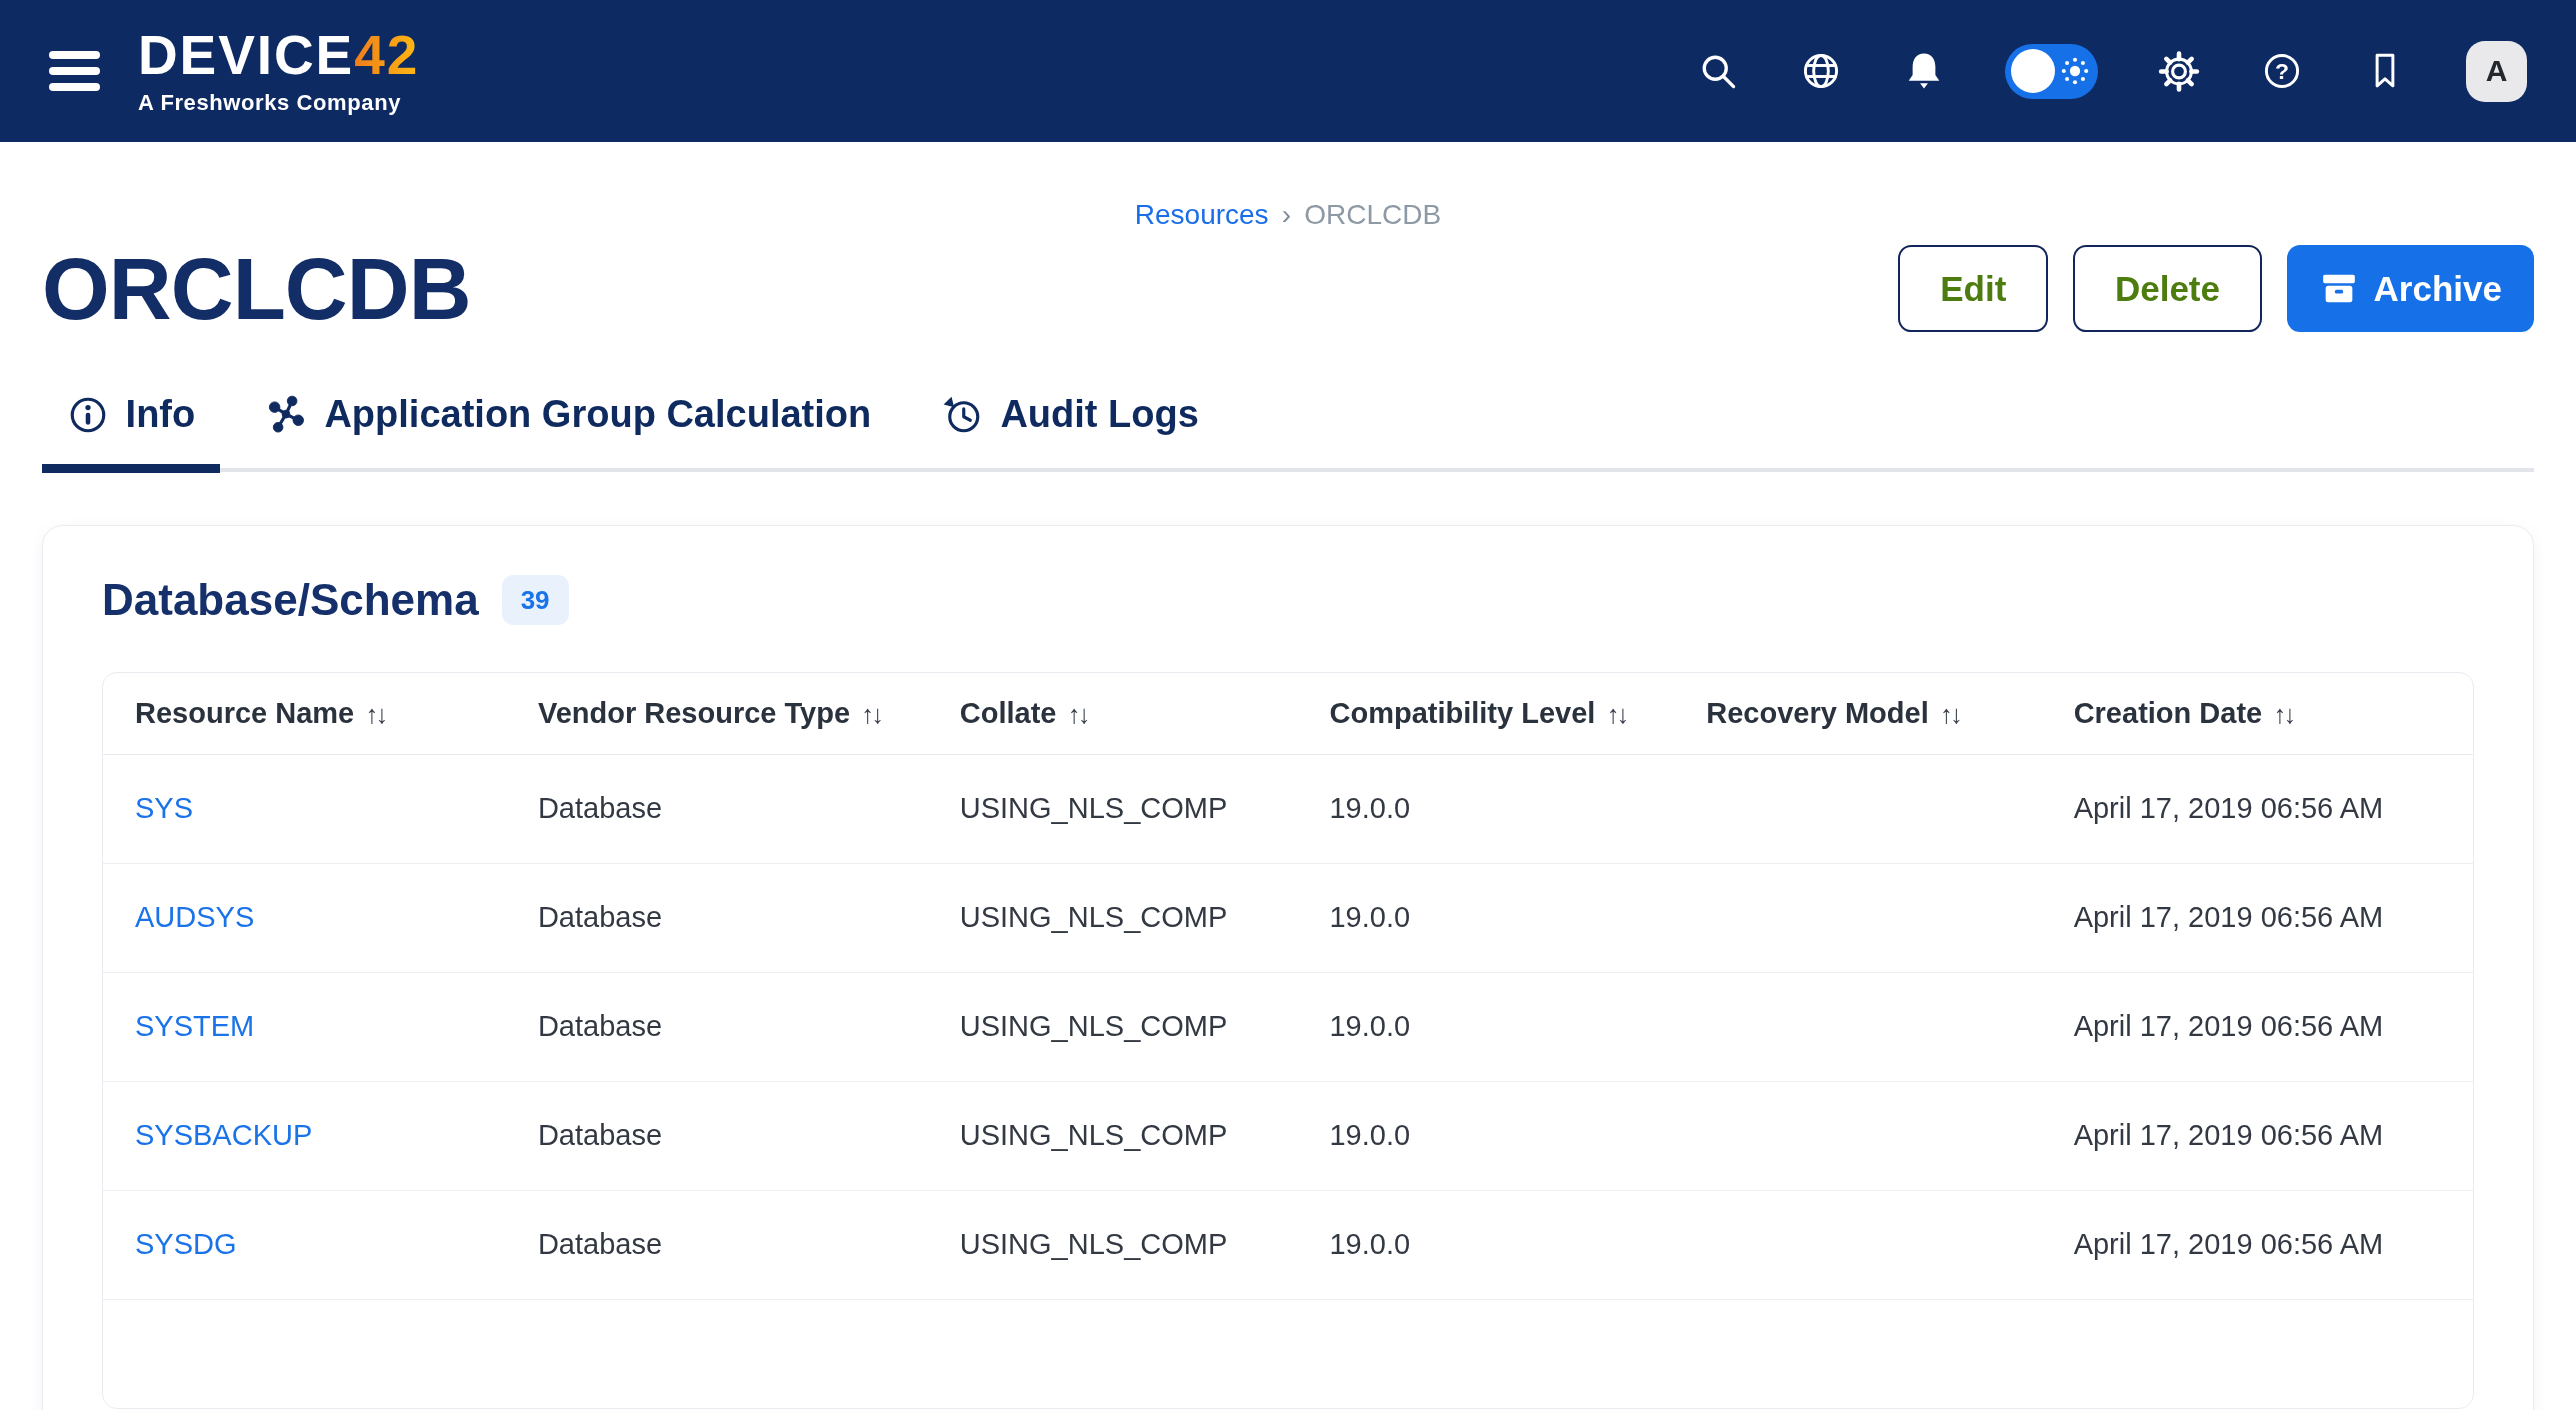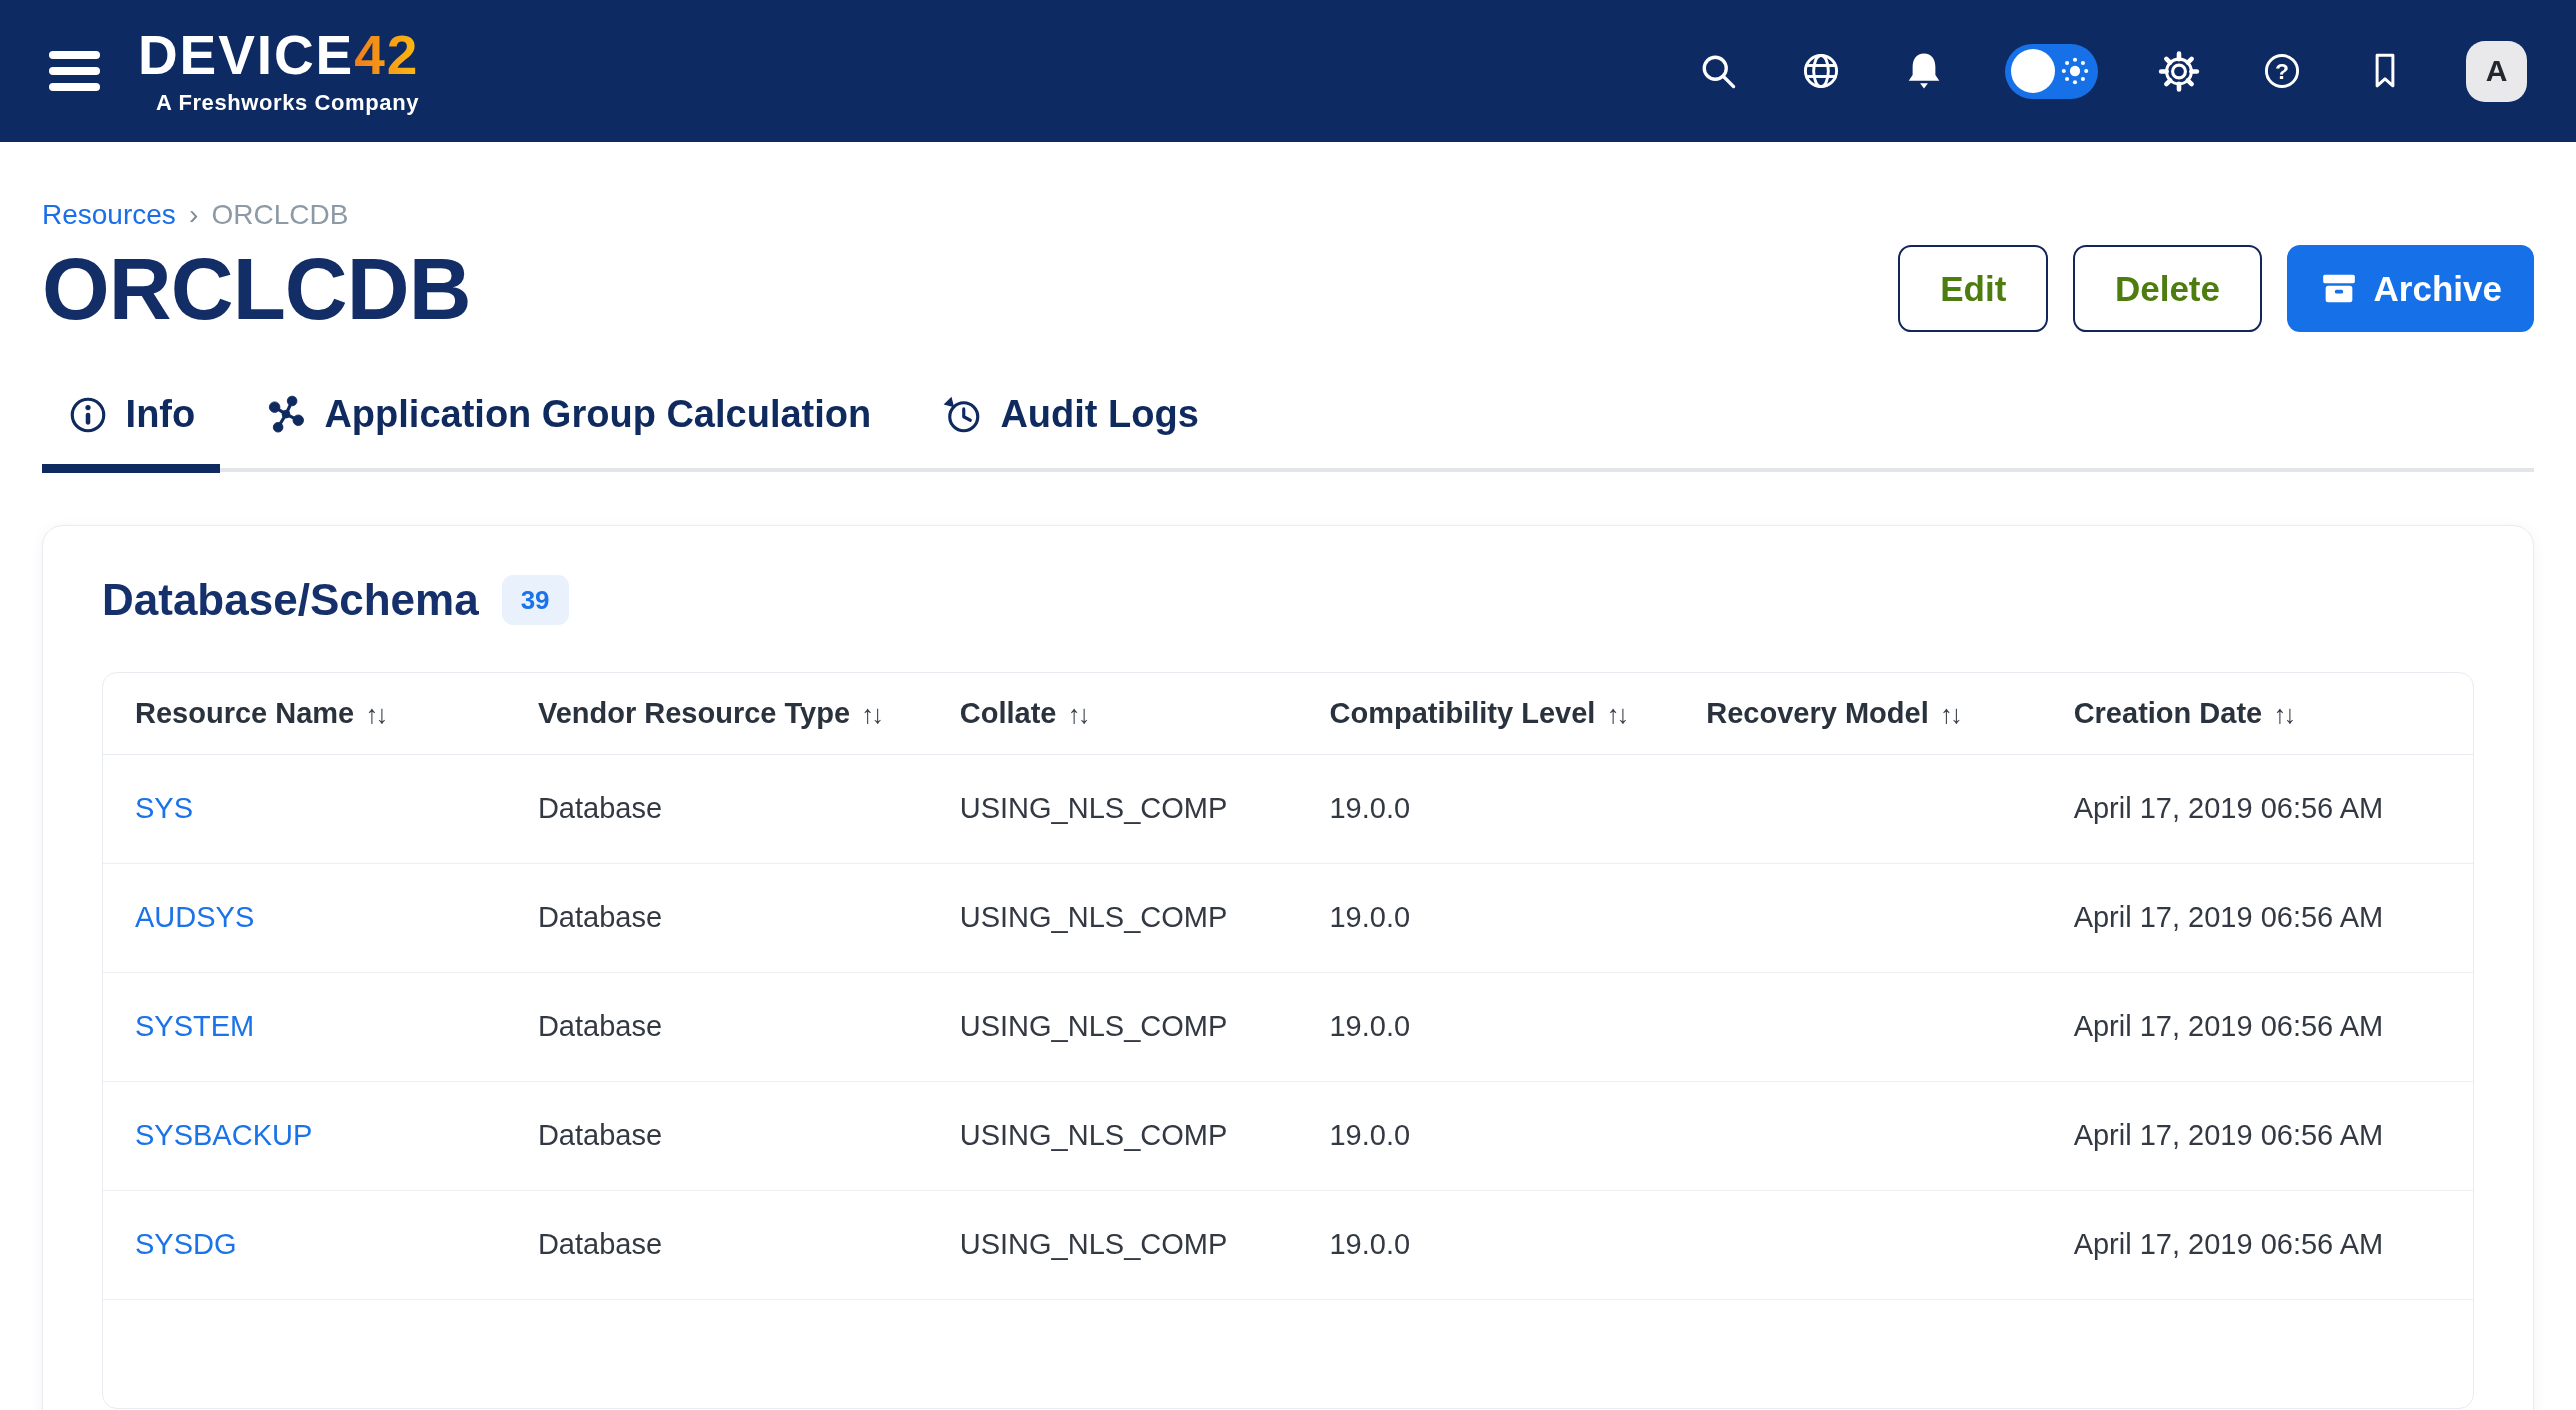--- a/index.html
+++ b/index.html
@@ -10,34 +10,34 @@
   .navbar { height:142px; background:#0e2a63; display:flex; align-items:center;
             padding:0 49px; justify-content:space-between; }
   .nav-left { display:flex; align-items:center; gap:38px; }
   .hamburger { display:flex; flex-direction:column; gap:8.5px; cursor:pointer; padding:5.7px 0; }
   .hamburger span { width:51px; height:7.6px; background:#ffffff; border-radius:4.7px; }
   .logo-block { display:flex; flex-direction:column; line-height:1; }
   .logo-line { font-size:55px; font-weight:800; letter-spacing:1.9px; color:#ffffff; }
   .logo-accent { background:linear-gradient(90deg,#ef7d1a,#fdb913);
                  -webkit-background-clip:text; background-clip:text; color:#f59a23;
                  -webkit-text-fill-color:transparent; }
-  .logo-sub { font-size:22px; font-weight:700; color:#ffffff; letter-spacing:0.6px; margin-top:9.5px;margin-left:18px; }
+  .logo-sub { font-size:22px; font-weight:700; color:#ffffff; letter-spacing:0.6px; margin-top:9.5px; }
   .nav-right { display:flex; align-items:center; gap:59px; }
   .nav-icon { width:44px; height:44px; display:flex; align-items:center; justify-content:center; cursor:pointer; }
   .toggle { width:93px; height:55px; border-radius:27.4px; background:#1671e8; position:relative;
             display:flex; align-items:center; cursor:pointer; }
   .toggle .knob { width:44px; height:44px; border-radius:50%; background:#ffffff; margin-left:5.7px; }
   .toggle .sun { position:absolute; right:9.5px; }
   .avatar { width:61px; height:61px; border-radius:19px; background:#e9e9ec; display:flex;
             align-items:center; justify-content:center; font-size:30px; font-weight:700; color:#23272e;
             cursor:pointer; }
 
   
   .content { padding:0 42px; }
-  .breadcrumb { margin-top:57px; font-size:28px; display:flex; gap:13.2px; align-items:center; }
+  .breadcrumb { margin-top:57px; font-size:28px; display:flex; gap:13.2px; align-items:center;justify-content:center; }
   .breadcrumb .bc-link { color:#1a6fe8; cursor:pointer; }
   .breadcrumb .bc-sep { color:#7e8a96; }
   .breadcrumb .bc-current { color:#8d99a5; }
   .title-row { display:flex; justify-content:space-between; align-items:center; margin-top:7.6px; }
   .page-title { font-size:87px; font-weight:800; color:#132e66; letter-spacing:-0.9px; }
   .actions { display:flex; gap:24.6px; align-items:center; }
   .btn { height:87px; border-radius:13.2px; font-size:35px; font-weight:700; display:flex;
          align-items:center; justify-content:center; cursor:pointer; }
   .btn-outline { background:#ffffff; border:2.8px solid #13265c; color:#4d7c0f; padding:0 40px; }
   .btn-primary { background:#1671e8; border:none; color:#ffffff; padding:0 32px; gap:15px; }

